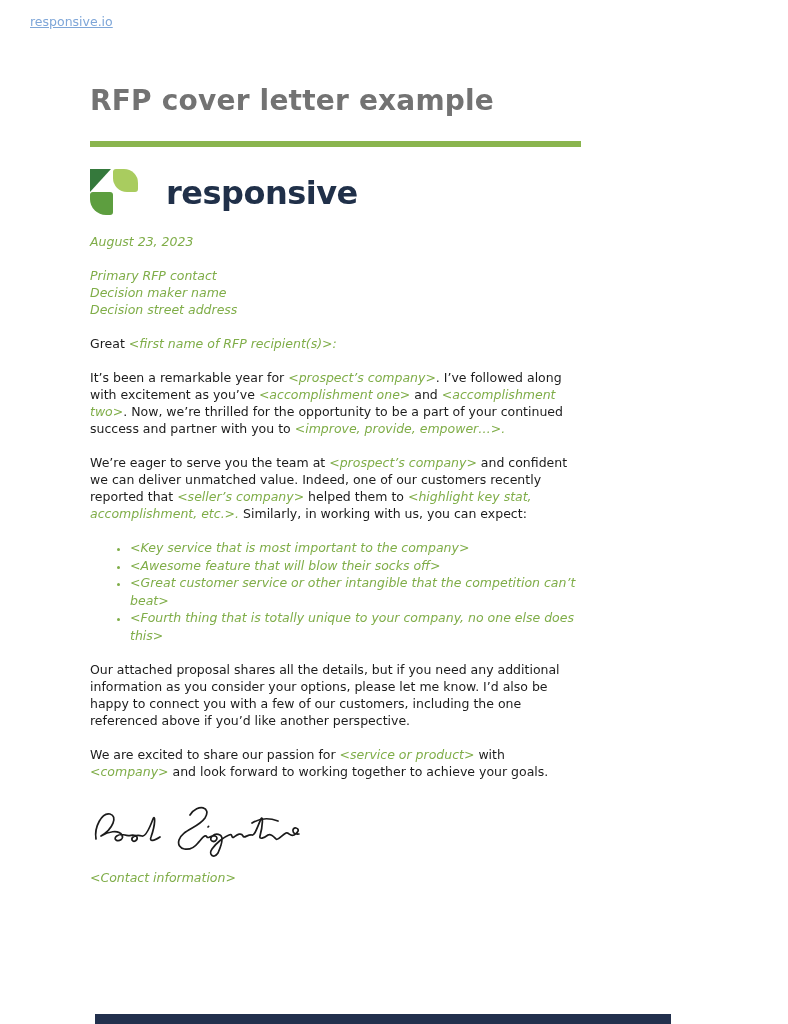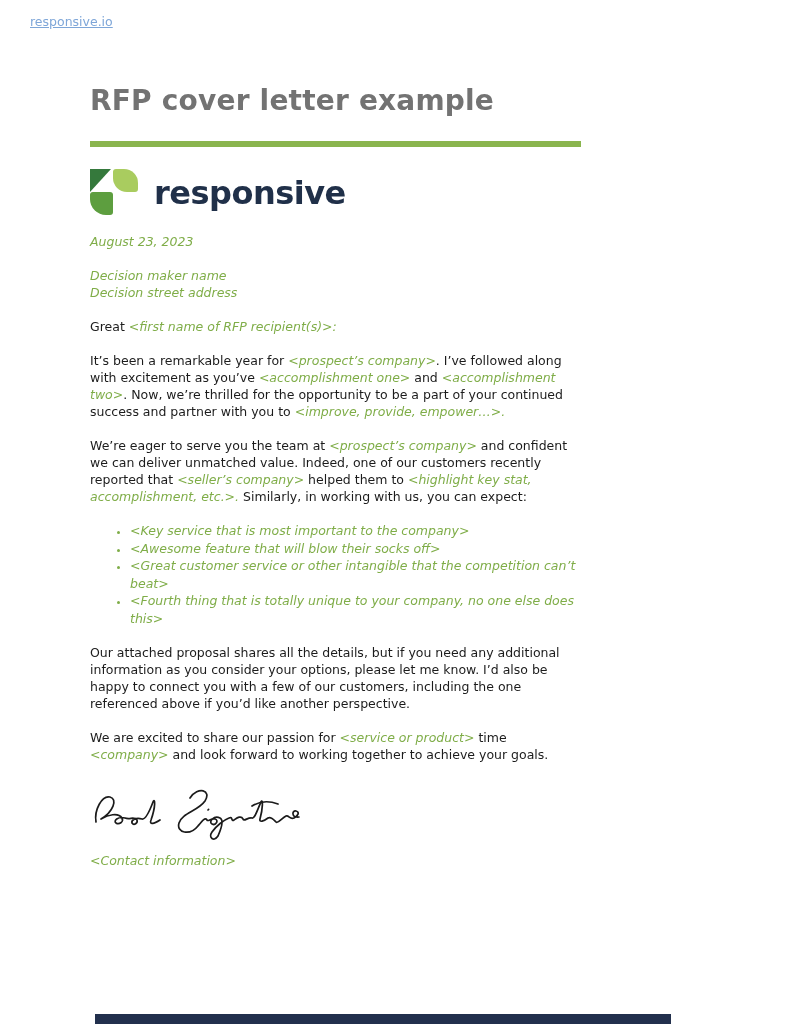--- a/index.html
+++ b/index.html
@@ -39,21 +39,21 @@
   }
   .title-divider {
     margin-top: 23px;
     height: 6px;
     background: #8ab54e;
   }
   .logo-row {
     margin-top: 20px;
     display: flex;
     align-items: center;
-    gap: 16px;
+    gap: 28px;
     height: 52px;
   }
   .logo-icon { position: relative; width: 48px; height: 48px; flex: 0 0 auto; }
   .petal-tl {
     position: absolute; left: 0; top: 0;
     width: 21px; height: 23px;
     background: #35793c;
     clip-path: polygon(0 0, 100% 0, 0 100%);
   }
   .petal-tr {
@@ -124,40 +124,41 @@
         <div class="petal-tl"></div>
         <div class="petal-tr"></div>
         <div class="petal-bl"></div>
       </div>
       <div class="wordmark">responsive</div>
     </div>
 
     <div class="date-line green-line">August 23, 2023</div>
 
     <div class="address-block">
+      <div class="green-line">Primary RFP contact</div>
       <div class="green-line">Decision maker name</div>
       <div class="green-line">Decision street address</div>
     </div>
 
     <div class="greeting"><span>Great </span><span class="ph">&lt;first name of RFP recipient(s)&gt;:</span></div>
 
     <p><span>It’s been a remarkable year for </span><span class="ph">&lt;prospect’s company&gt;</span><span>. I’ve followed along with excitement as you’ve </span><span class="ph">&lt;accomplishment one&gt;</span><span> and </span><span class="ph">&lt;accomplishment two&gt;</span><span>. Now, we’re thrilled for the opportunity to be a part of your continued success and partner with you to </span><span class="ph">&lt;improve, provide, empower…&gt;.</span></p>
 
     <p><span>We’re eager to serve you the team at </span><span class="ph">&lt;prospect’s company&gt;</span><span> and confident we can deliver unmatched value. Indeed, one of our customers recently reported that </span><span class="ph">&lt;seller’s company&gt;</span><span> helped them to </span><span class="ph">&lt;highlight key stat, accomplishment, etc.&gt;.</span><span> Similarly, in working with us, you can expect:</span></p>
 
     <ul class="expect-list">
       <li>&lt;Key service that is most important to the company&gt;</li>
       <li>&lt;Awesome feature that will blow their socks off&gt;</li>
       <li>&lt;Great customer service or other intangible that the competition can’t beat&gt;</li>
       <li>&lt;Fourth thing that is totally unique to your company, no one else does this&gt;</li>
     </ul>
 
     <p>Our attached proposal shares all the details, but if you need any additional information as you consider your options, please let me know. I’d also be happy to connect you with a few of our customers, including the one referenced above if you’d like another perspective.</p>
 
-    <p><span>We are excited to share our passion for </span><span class="ph">&lt;service or product&gt;</span><span> time </span><span class="ph">&lt;company&gt;</span><span> and look forward to working together to achieve your goals.</span></p>
+    <p><span>We are excited to share our passion for </span><span class="ph">&lt;service or product&gt;</span><span> with </span><span class="ph">&lt;company&gt;</span><span> and look forward to working together to achieve your goals.</span></p>
 
 
     <div class="signature" title="Real Signature">
       <svg width="215" height="62" viewBox="0 0 215 62" xmlns="http://www.w3.org/2000/svg">
         <g fill="none" stroke="#1b1b1b" stroke-width="1.7" stroke-linecap="round" stroke-linejoin="round">
           <path d="M6,42 C4,30 12,15 20,17 C28,19 23,32 11,39 C18,35 28,32 32,38 C34,42 29,45 26,43 C23,41 28,36 35,38 C40,40 44,36 47,40 C48,43 44,46 42,43 C41,40 46,37 52,39 C56,40 60,30 63,22 C65,17 66,26 61,40 C59,45 64,44 70,40"></path>
           <path d="M100,18 C108,6 122,10 115,21 C108,31 92,33 89,43 C86,53 100,56 108,46 C112,41 115,37 117,40 C118,42 121,38 125,39 C129,40 126,46 122,44 C118,42 124,35 130,38 C134,40 132,47 128,56 C124,62 118,58 122,52 C126,46 134,40 139,38 C143,36 141,42 144,40 C147,38 151,35 153,39 C154,42 158,37 162,38 C165,39 168,28 171,22 C173,18 173,28 170,39 C169,43 174,41 178,38 C181,36 184,40 186,42 C188,44 192,38 196,36 C199,35 200,40 204,38 C208,36 210,32 206,31 C202,30 201,38 209,37"></path>
           <path d="M162,26 C170,21 180,21 188,24"></path>
           <path d="M118,30 L118.6,29.4"></path>
         </g>

